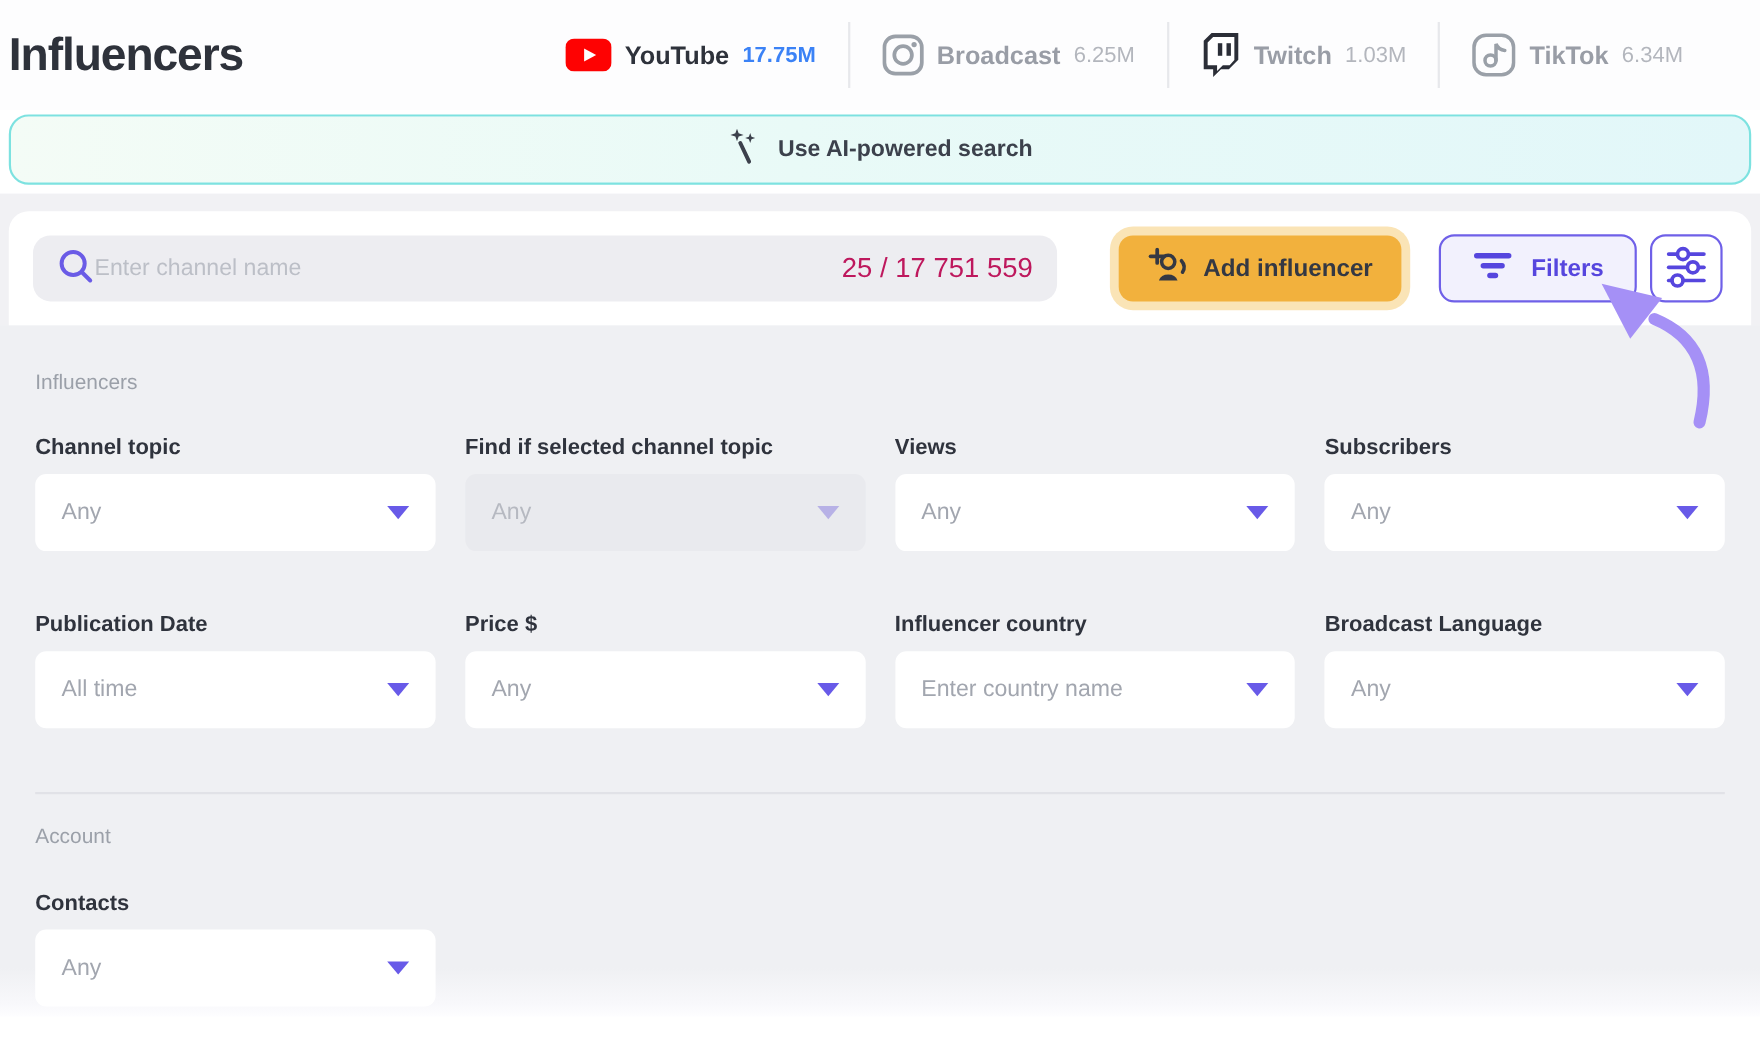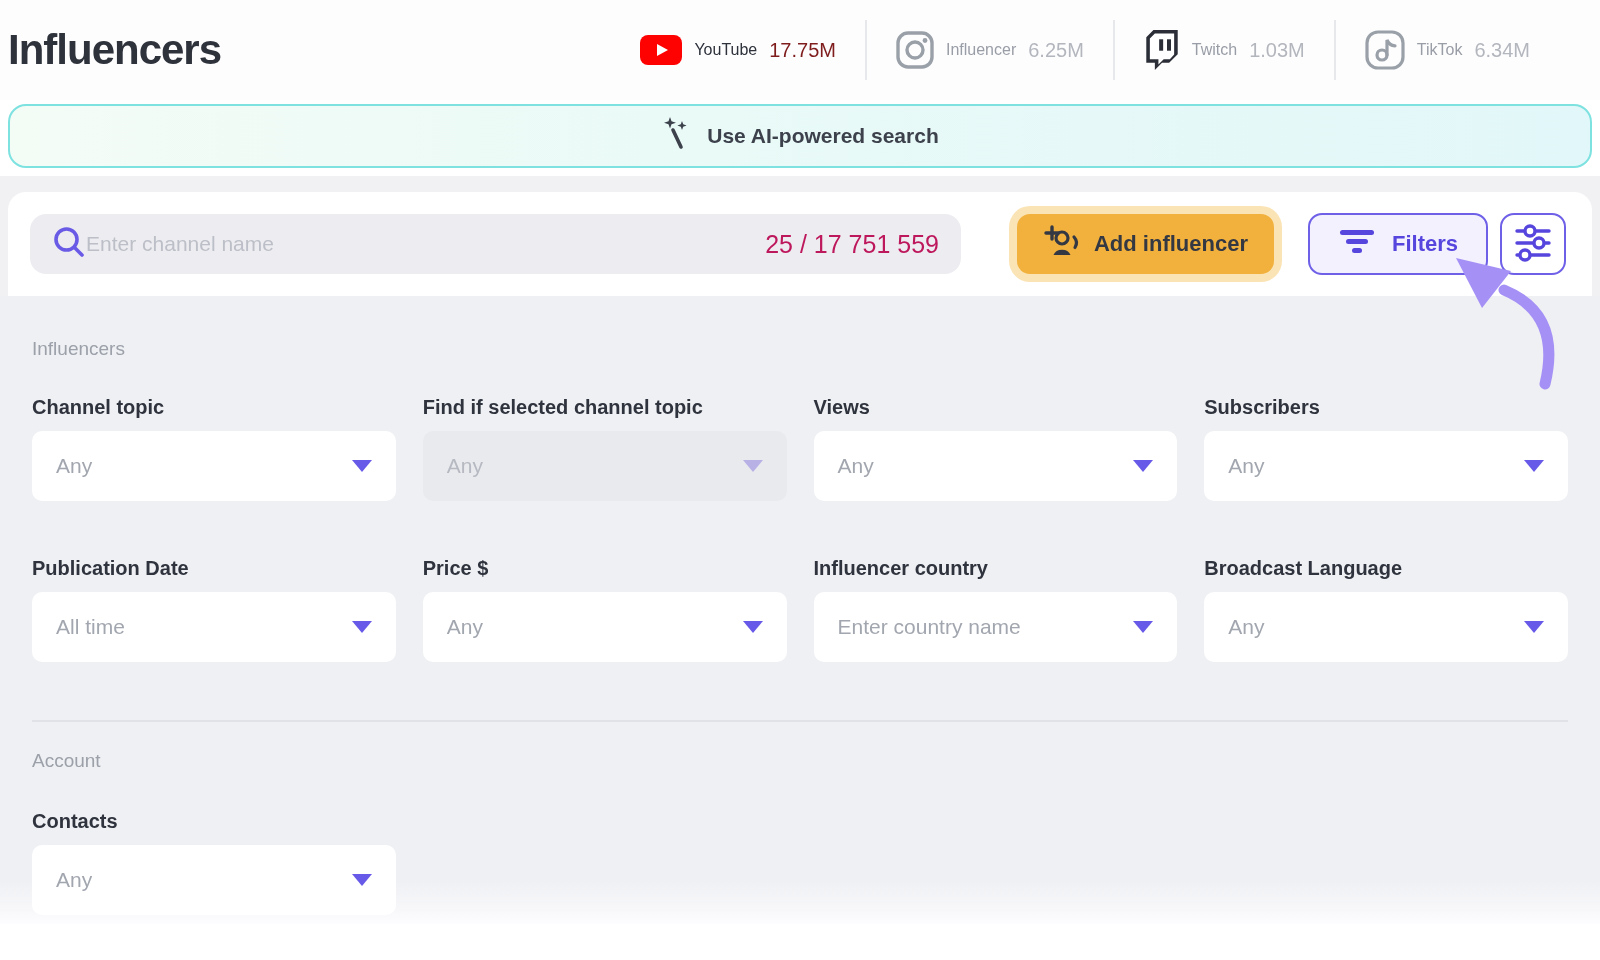--- a/index.html
+++ b/index.html
@@ -20,24 +20,24 @@
   }
   .page-title { font-size:42px; font-weight:800; letter-spacing:-1px; color:#2e323b; }
   .tabs { display:flex; align-items:center; }
   .tab {
     position:relative; display:flex; align-items:center; gap:12px;
     padding:0 30px; height:64px; cursor:pointer;
   }
   .tab:not(:first-child)::before {
     content:""; position:absolute; left:-1px; top:2px; width:2px; height:60px; background:#e7e8ec;
   }
-  .tab-label { font-size:16px; font-weight:400; color:#999da6; }
+  .tab-label { font-size:23px; font-weight:700; color:#999da6; }
   .tab-count { font-size:20px; color:#b3b6bd; }
   .tab.active .tab-label { color:#2e323b; }
-  .tab.active .tab-count { color:#7f1d1d; }
+  .tab.active .tab-count { color:#3b82f6;font-weight:bold; }
   .tab-icon { display:flex; align-items:center; }
 
   
   .ai-banner {
     position:absolute; top:104px; left:8px; right:8px; height:64px;
     border:2px solid #7de2e0; border-radius:18px;
     background: linear-gradient(90deg, #f4fcf6 0%, #e9faf7 45%, #e2f7f9 100%);
     display:flex; align-items:center; justify-content:center; gap:14px;
     cursor:pointer;
   }
@@ -135,21 +135,21 @@
       <span class="tab-count">17.75M</span>
     </div>
     <div class="tab">
       <span class="tab-icon">
         <svg width="38" height="38" viewBox="0 0 38 38" fill="none" stroke="#9aa0a8" stroke-width="3.4">
             <rect x="2" y="2" width="34" height="34" rx="10"></rect>
             <circle cx="19" cy="19" r="8"></circle>
             <circle cx="29" cy="9.5" r="2.4" fill="#9aa0a8" stroke="none"></circle>
           </svg>
       </span>
-      <span class="tab-label">Influencer</span>
+      <span class="tab-label">Broadcast</span>
       <span class="tab-count">6.25M</span>
     </div>
     <div class="tab">
       <span class="tab-icon">
         <svg width="36" height="40" viewBox="0 0 24 28">
           <path d="M6 0 L1 5 V23 H7 V28 L12 23 H17 L23 17 V0 Z" fill="#2b2e37"></path>
           <path d="M7 2.5 L3.5 6 V20.5 H9.5 V24.2 L13.2 20.5 H17.5 L20.5 17.2 V2.5 Z" fill="#ffffff"></path>
           <rect x="10" y="6.5" width="2.8" height="8" fill="#2b2e37"></rect>
           <rect x="15.5" y="6.5" width="2.8" height="8" fill="#2b2e37"></rect>
         </svg>

